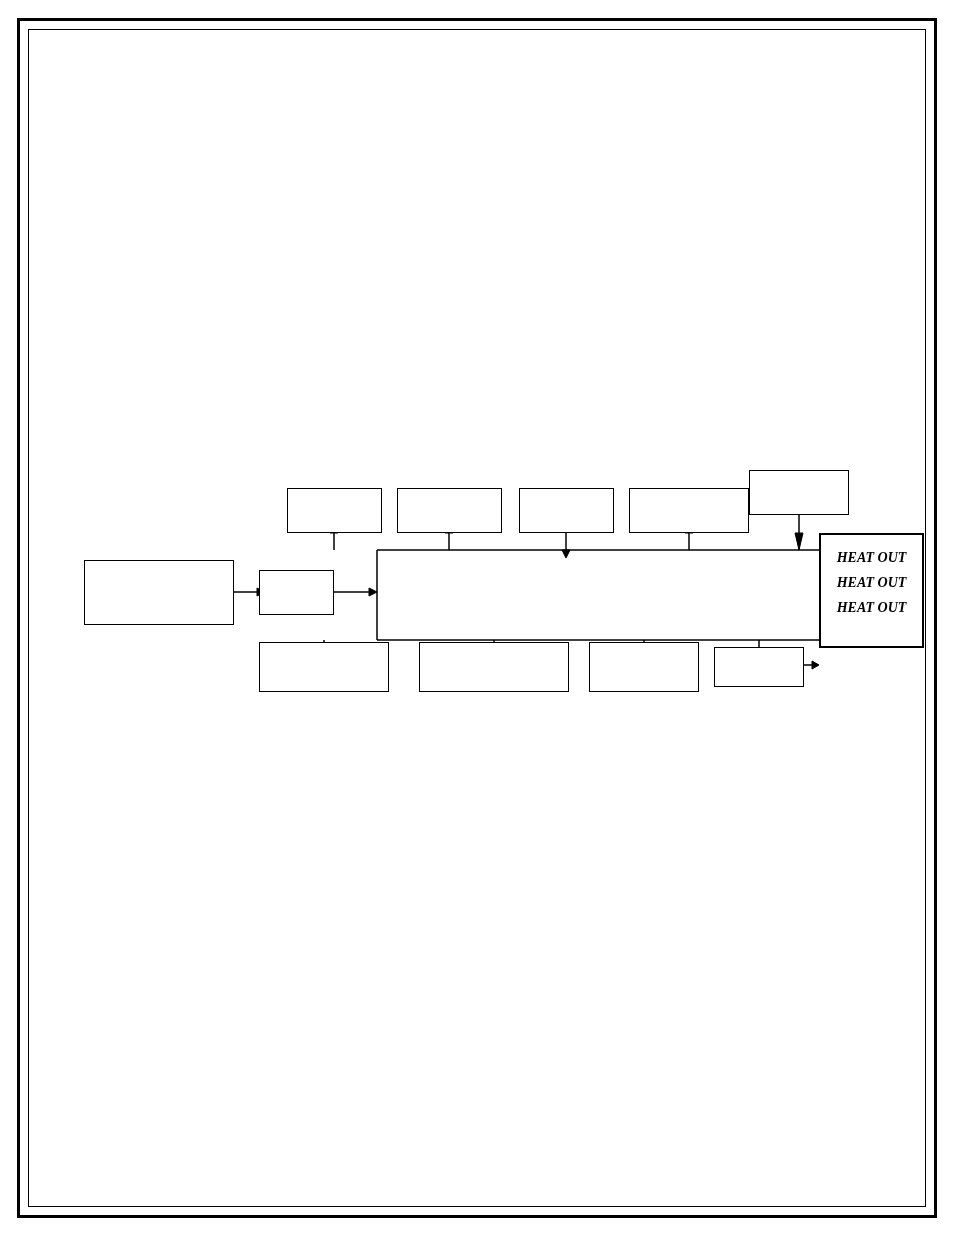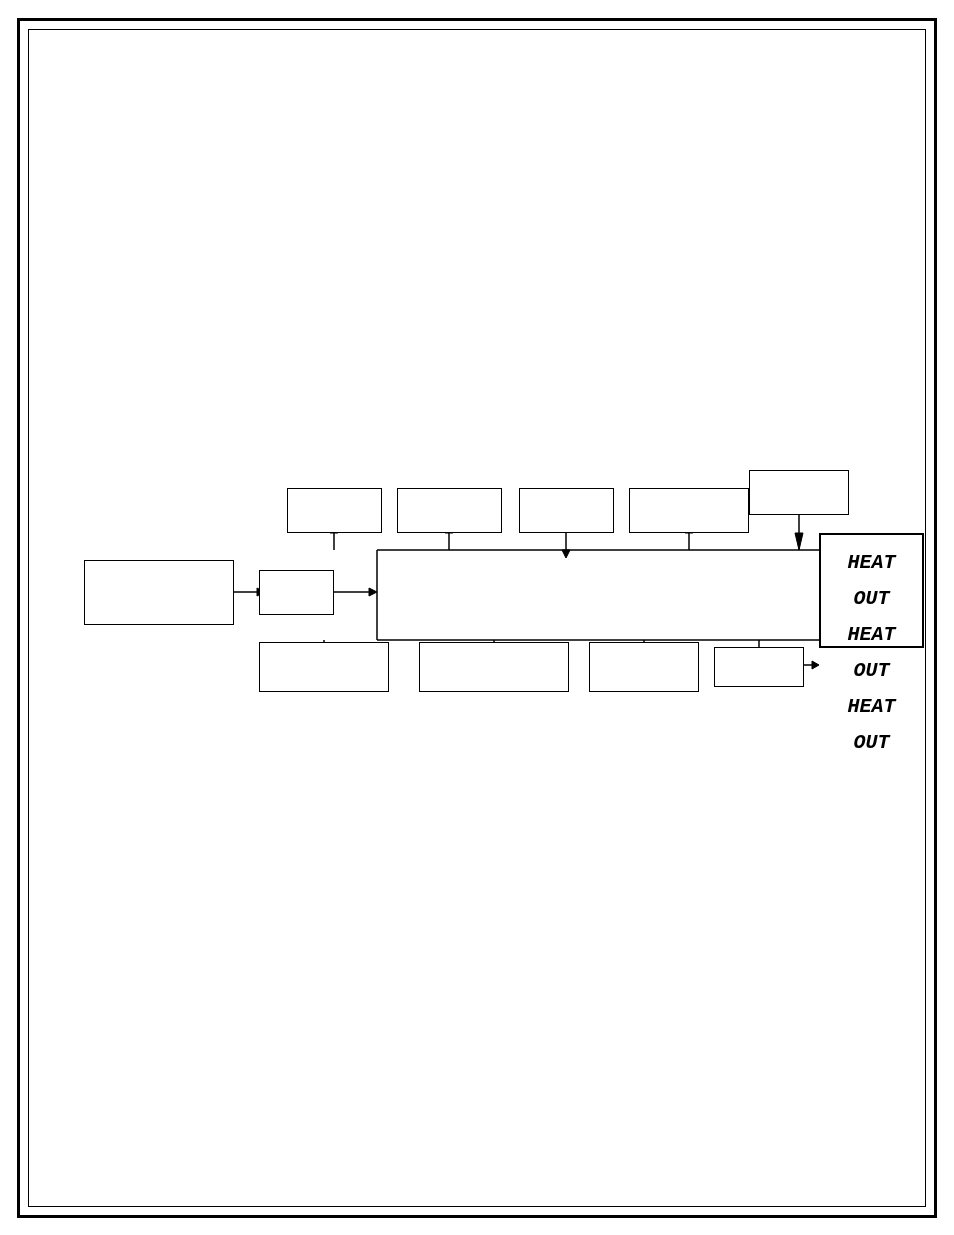--- a/index.html
+++ b/index.html
@@ -32,23 +32,23 @@
       border: 1.5px solid #000;
       background: #fff;
     }
     
     .heat-out-box {
       position: absolute;
       border: 2.5px solid #000;
       background: #fff;
     }
     .heat-out-label {
-      font-family: Liberation Mono, monospace;
+      font-family: Liberation Serif, serif;
       font-weight: 900;
-      font-size: 20px;
+      font-size: 14px;
       font-style: italic;
       text-align: center;
       line-height: 1.8;
       padding: 10px 8px;
     }
     
     svg.connectors {
       position: absolute;
       top: 0; left: 0;
       width: 100%;

